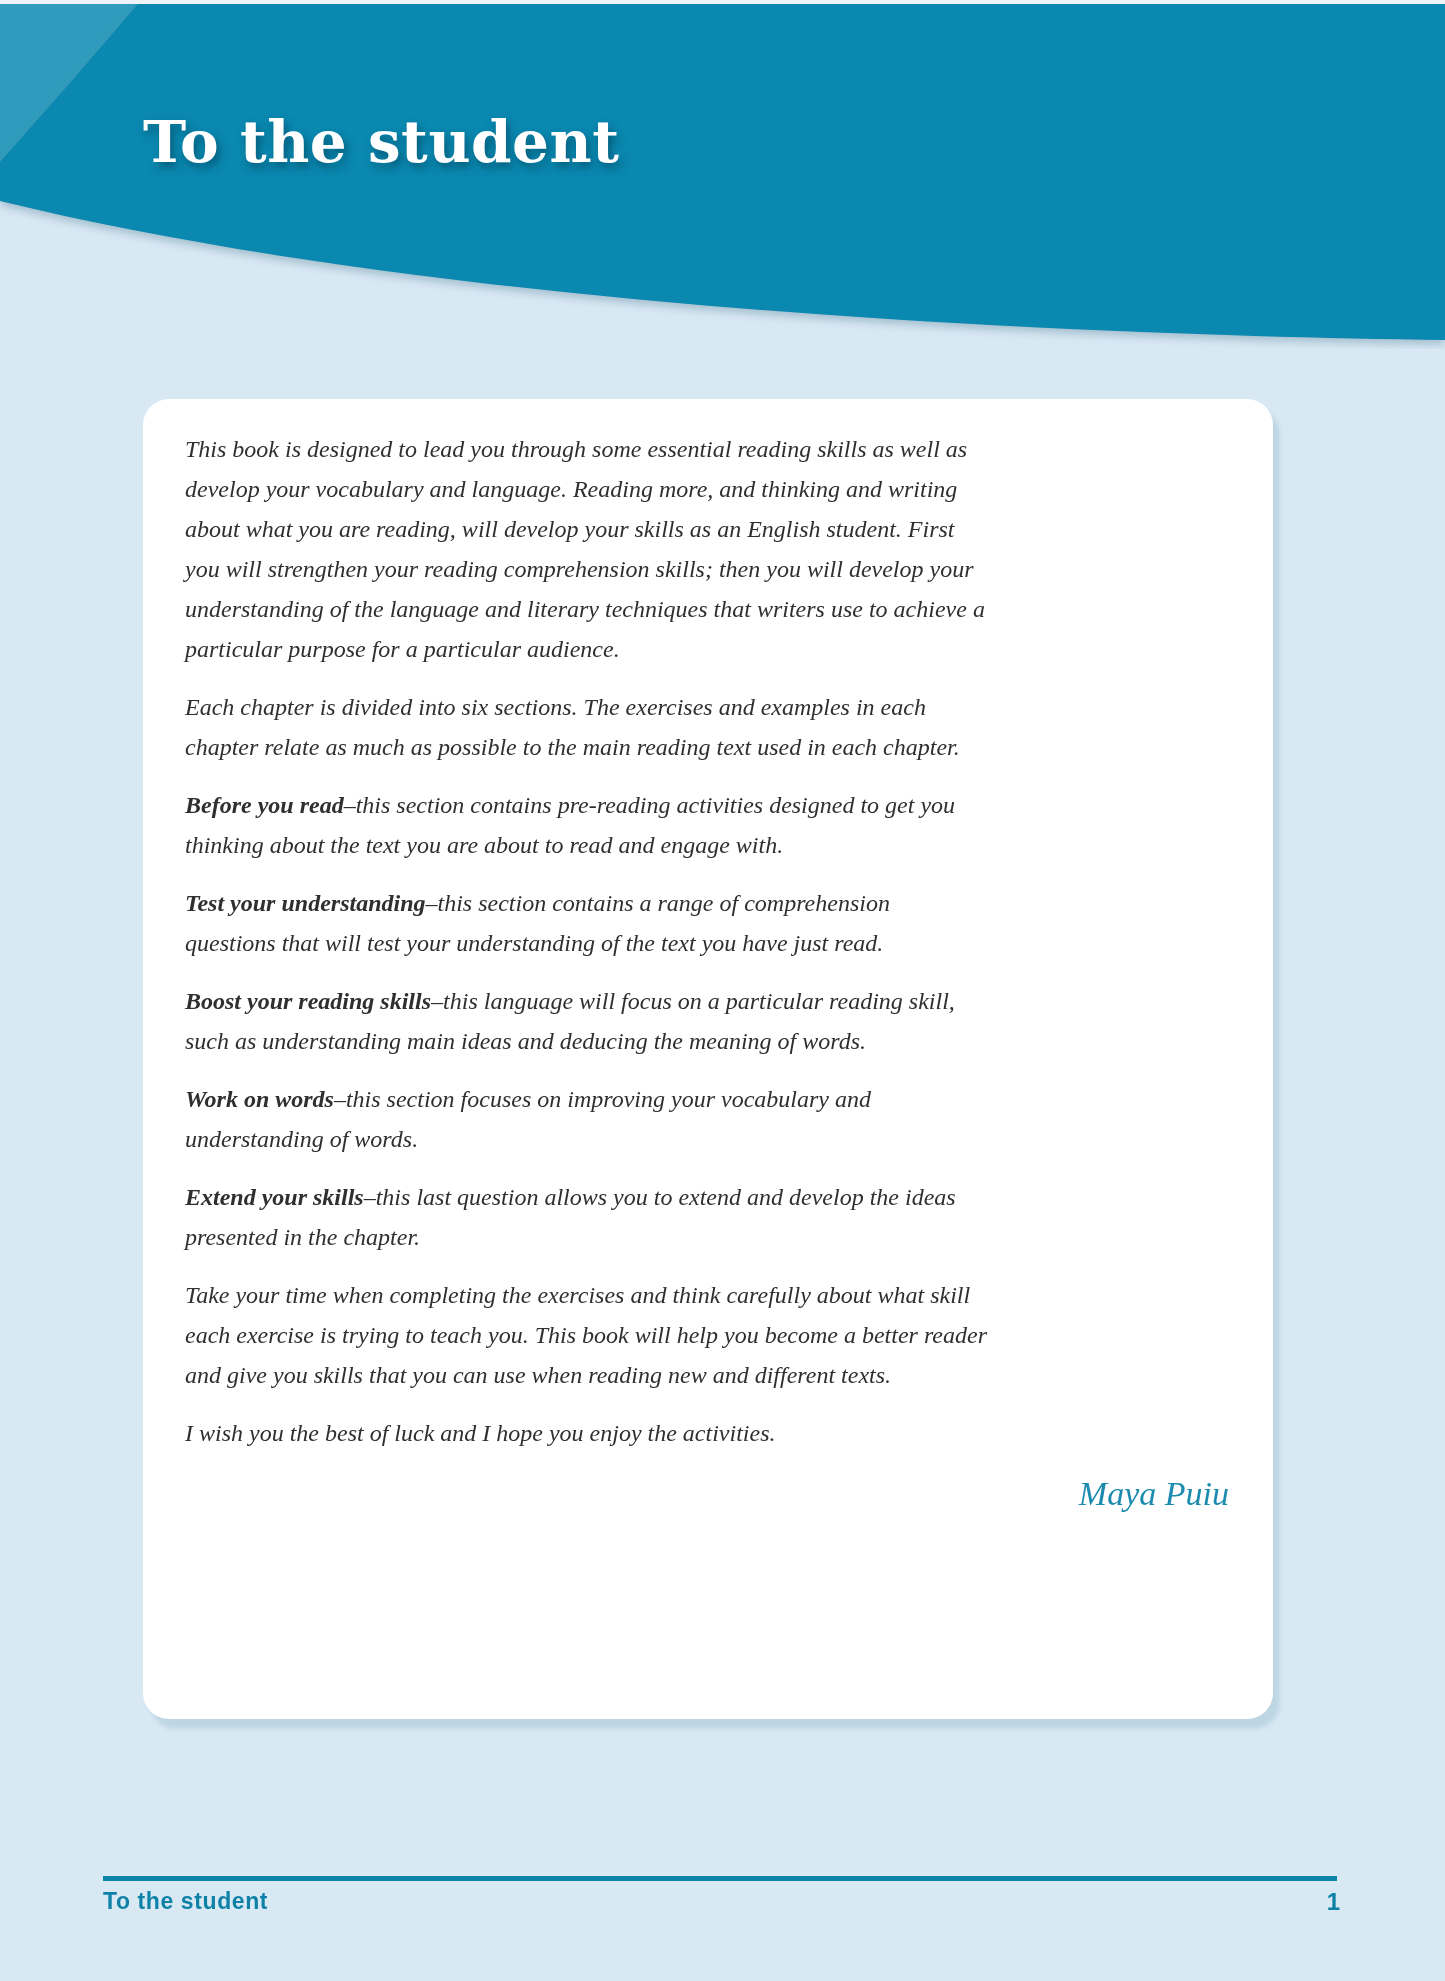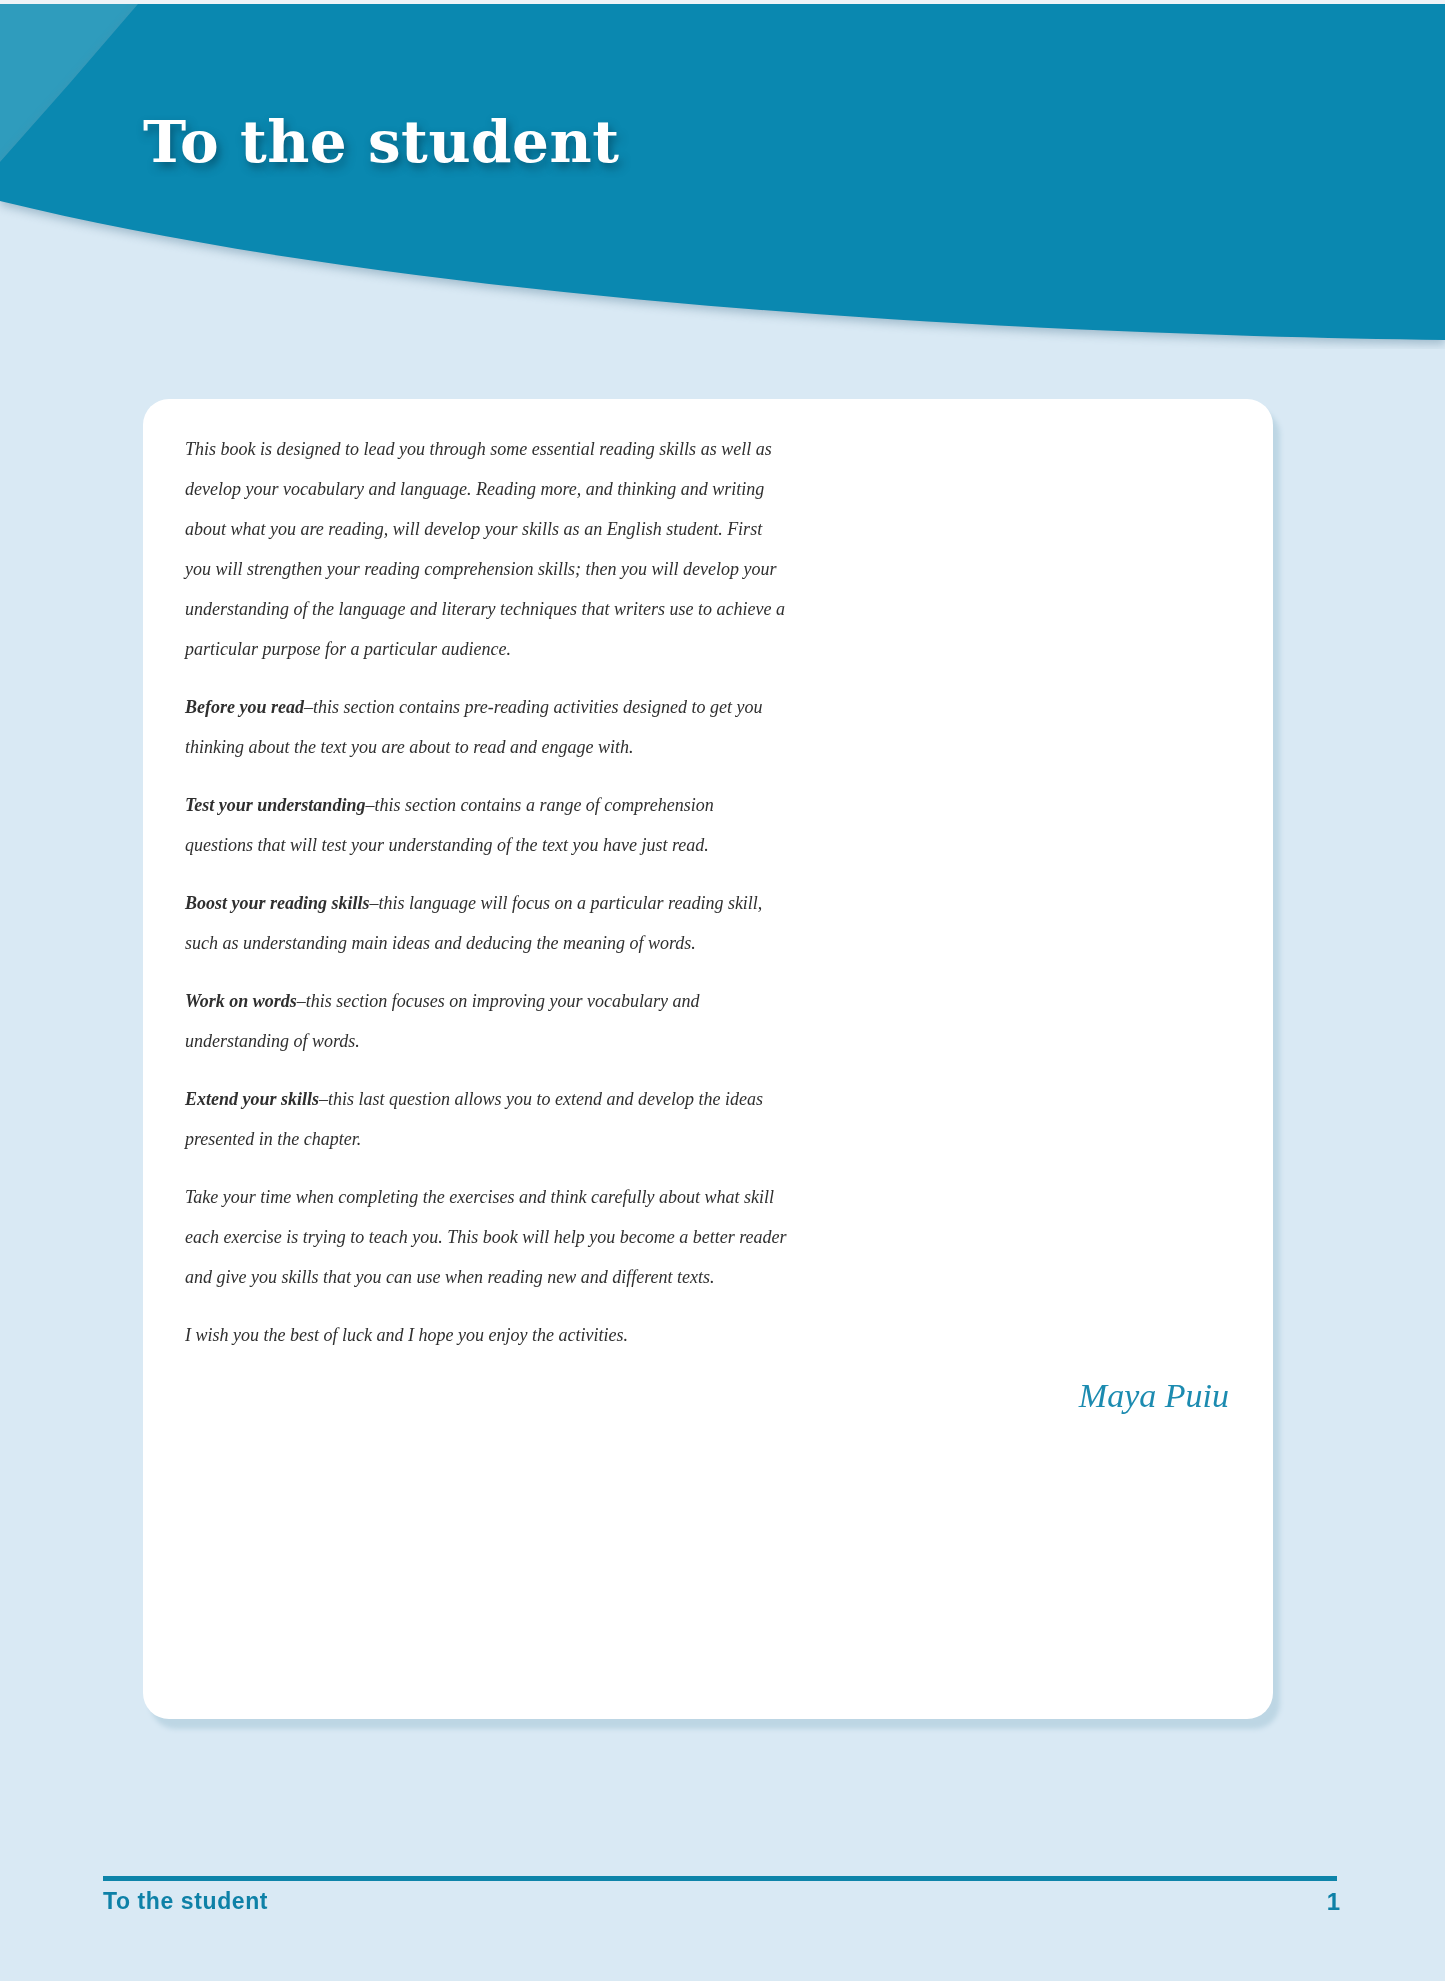--- a/index.html
+++ b/index.html
@@ -46,21 +46,21 @@
     box-sizing:border-box;
     background:var(--card-bg,#ffffff);
     border-radius:26px;
     box-shadow:7px 10px 5px var(--card-shadow,#bdd6e4);
     padding:30px 44px 0 42px;
     overflow:hidden;
   }
   .para{
     margin:0 0 18px 0;
     font-style:italic;
-    font-size:18px;
+    font-size:24px;
     line-height:40px;
     color:var(--body-text,#2f2f2f);
     white-space:pre-wrap;
   }
   .para .lead{
     font-weight:bold;
     font-style:italic;
   }
   .signature{
     margin-top:14px;
@@ -102,20 +102,22 @@
 
   <h1 class="title">To the student</h1>
 
   <main class="card">
     <p class="para"><strong class="lead"></strong><span>This book is designed to lead you through some essential reading skills as well as
 develop your vocabulary and language. Reading more, and thinking and writing
 about what you are reading, will develop your skills as an English student. First
 you will strengthen your reading comprehension skills; then you will develop your
 understanding of the language and literary techniques that writers use to achieve a
 particular purpose for a particular audience.</span></p>
+    <p class="para"><strong class="lead"></strong><span>Each chapter is divided into six sections. The exercises and examples in each
+chapter relate as much as possible to the main reading text used in each chapter.</span></p>
     <p class="para"><strong class="lead">Before you read</strong><span>–this section contains pre-reading activities designed to get you
 thinking about the text you are about to read and engage with.</span></p>
     <p class="para"><strong class="lead">Test your understanding</strong><span>–this section contains a range of comprehension
 questions that will test your understanding of the text you have just read.</span></p>
     <p class="para"><strong class="lead">Boost your reading skills</strong><span>–this language will focus on a particular reading skill,
 such as understanding main ideas and deducing the meaning of words.</span></p>
     <p class="para"><strong class="lead">Work on words</strong><span>–this section focuses on improving your vocabulary and
 understanding of words.</span></p>
     <p class="para"><strong class="lead">Extend your skills</strong><span>–this last question allows you to extend and develop the ideas
 presented in the chapter.</span></p>

